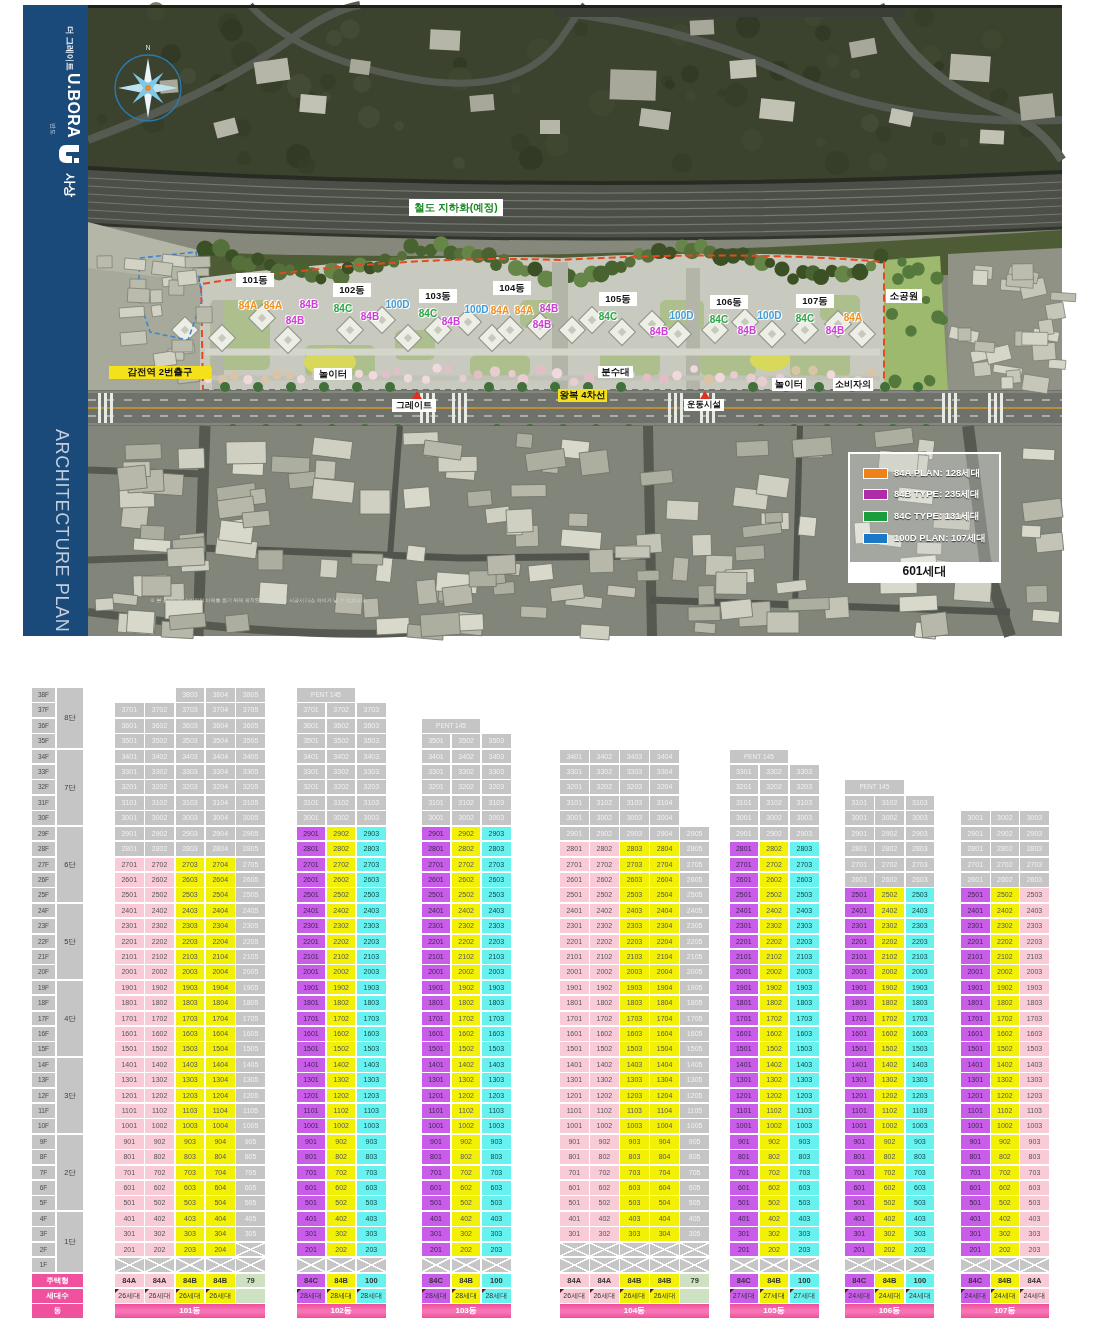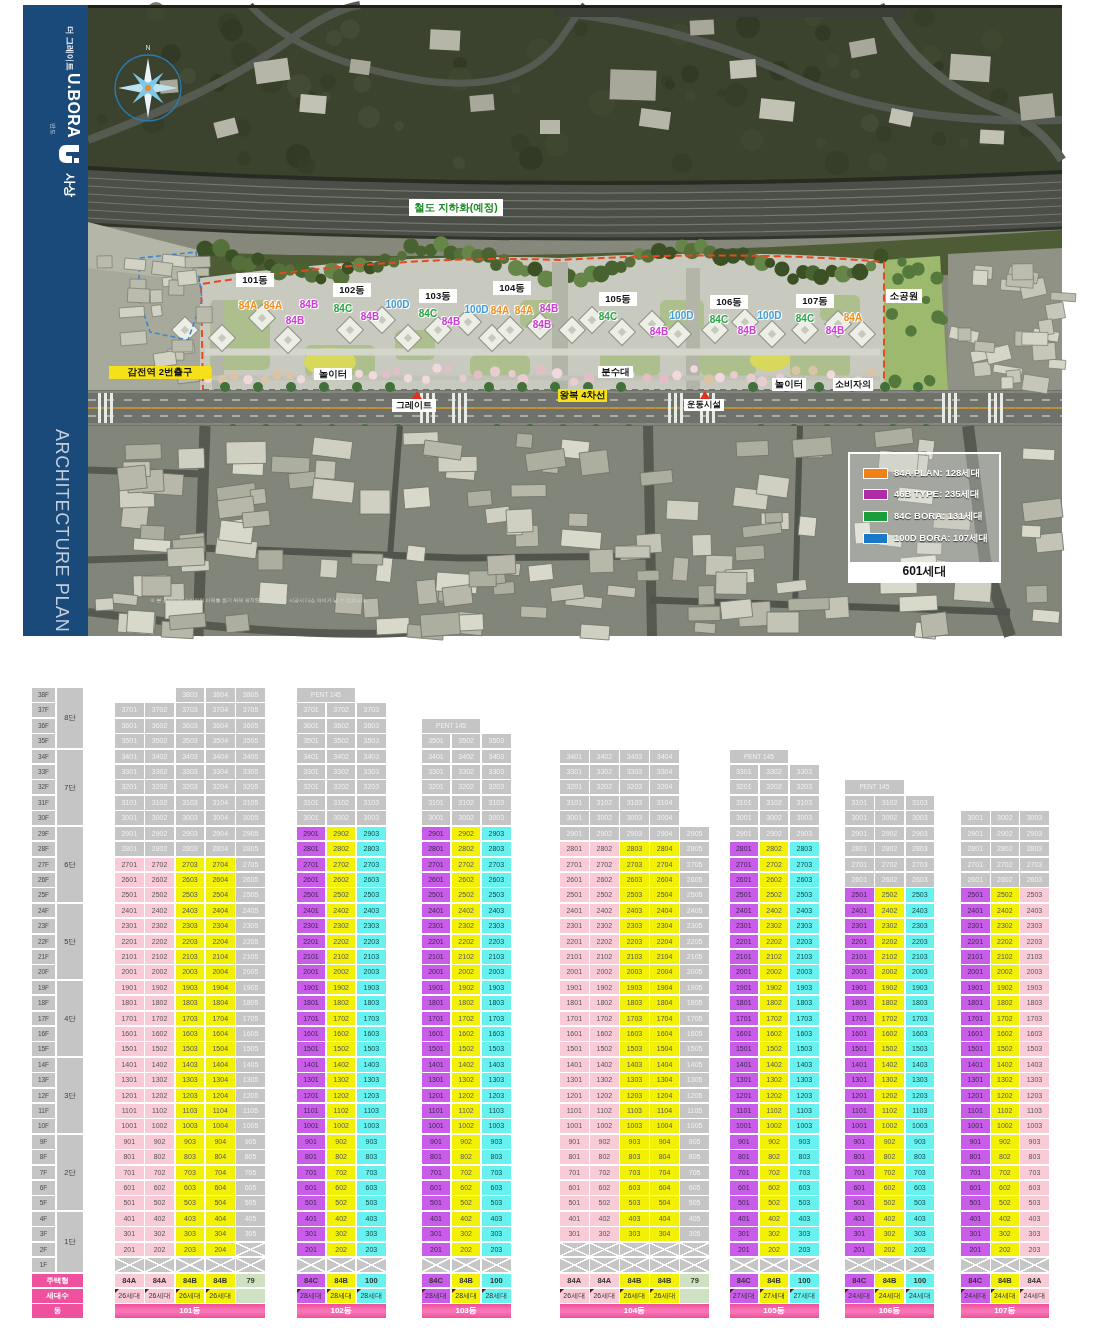--- a/index.html
+++ b/index.html
@@ -695,25 +695,25 @@
     <div style="position:absolute;left:558px;top:389px;width:49px;height:13px;background:#f5e11a;color:#111;font-size:9.5px;font-weight:bold;text-align:center;line-height:12px;white-space:nowrap;">왕복 4차선</div>
     <div style="position:absolute;left:392px;top:399px;width:44px;height:13px;background:#fff;color:#111;font-size:9px;font-weight:bold;text-align:center;line-height:12px;white-space:nowrap;">그레이트</div>
     <div style="position:absolute;left:684px;top:399px;width:40px;height:12px;background:#fff;color:#111;font-size:8.5px;font-weight:bold;text-align:center;line-height:11px;white-space:nowrap;">운동시설</div>
     <div style="position:absolute;left:412px;top:391px;width:0;height:0;border-left:5px solid transparent;border-right:5px solid transparent;border-bottom:8px solid #e03020;"></div>
     <div style="position:absolute;left:700px;top:391px;width:0;height:0;border-left:5px solid transparent;border-right:5px solid transparent;border-bottom:8px solid #e03020;"></div>
     <div style="position:absolute;left:150px;top:597px;width:330px;font-size:5px;color:#d8d8d0;">※ 본 조감도는 소비자의 이해를 돕기 위해 제작된 것으로 실제 시공시 다소 차이가 날 수 있습니다.</div>
     <div style="position:absolute;left:848px;top:452px;width:153px;height:131px;border:2px solid #fff;background:rgba(255,255,255,0.28);"></div>
     <div style="position:absolute;left:863px;top:468px;width:25px;height:11px;background:#f08018;border:1px solid #fff;"></div>
     <div style="position:absolute;left:894px;top:467px;width:110px;height:12px;color:#fff;font-size:9.5px;font-weight:bold;text-shadow:0 1px 1px rgba(40,40,40,0.9);white-space:nowrap;">84A PLAN: 128세대</div>
     <div style="position:absolute;left:863px;top:489px;width:25px;height:11px;background:#b02ba8;border:1px solid #fff;"></div>
-    <div style="position:absolute;left:894px;top:488px;width:110px;height:12px;color:#fff;font-size:9.5px;font-weight:bold;text-shadow:0 1px 1px rgba(40,40,40,0.9);white-space:nowrap;">46B TYPE: 235세대</div>
+    <div style="position:absolute;left:894px;top:488px;width:110px;height:12px;color:#fff;font-size:9.5px;font-weight:bold;text-shadow:0 1px 1px rgba(40,40,40,0.9);white-space:nowrap;">84B TYPE: 235세대</div>
     <div style="position:absolute;left:863px;top:511px;width:25px;height:11px;background:#1a9e3c;border:1px solid #fff;"></div>
-    <div style="position:absolute;left:894px;top:510px;width:110px;height:12px;color:#fff;font-size:9.5px;font-weight:bold;text-shadow:0 1px 1px rgba(40,40,40,0.9);white-space:nowrap;">84C BORA: 131세대</div>
+    <div style="position:absolute;left:894px;top:510px;width:110px;height:12px;color:#fff;font-size:9.5px;font-weight:bold;text-shadow:0 1px 1px rgba(40,40,40,0.9);white-space:nowrap;">84C TYPE: 131세대</div>
     <div style="position:absolute;left:863px;top:533px;width:25px;height:11px;background:#1a78c8;border:1px solid #fff;"></div>
-    <div style="position:absolute;left:894px;top:532px;width:110px;height:12px;color:#fff;font-size:9.5px;font-weight:bold;text-shadow:0 1px 1px rgba(40,40,40,0.9);white-space:nowrap;">100D BORA: 107세대</div>
+    <div style="position:absolute;left:894px;top:532px;width:110px;height:12px;color:#fff;font-size:9.5px;font-weight:bold;text-shadow:0 1px 1px rgba(40,40,40,0.9);white-space:nowrap;">100D PLAN: 107세대</div>
     <div style="position:absolute;left:850px;top:562px;width:149px;height:19px;background:#fff;color:#111;font-size:12px;font-weight:bold;text-align:center;line-height:19px;">601세대</div>
 <div style="position:absolute;left:23px;top:5px;width:65px;height:631px;background:#1a4a79;"></div>
     <div style="position:absolute;left:23px;top:5px;width:65px;height:631px;overflow:hidden;">
       <div style="position:absolute;left:52px;top:21px;transform:rotate(90deg);transform-origin:0 0;color:#eef2f7;font-size:8.5px;font-weight:bold;white-space:nowrap;">더 그레이트</div>
       <div style="position:absolute;left:59px;top:68px;transform:rotate(90deg);transform-origin:0 0;color:#fff;font-size:16px;font-weight:bold;white-space:nowrap;letter-spacing:0.3px;">U.BORA</div>
       <div style="position:absolute;left:34px;top:118px;transform:rotate(90deg);transform-origin:0 0;color:#cfd8e4;font-size:6px;white-space:nowrap;">반도</div>
       <svg style="position:absolute;left:33px;top:136px;" width="26" height="26" viewBox="0 0 26 26">
         <g transform="rotate(90 13 13)">
           <path d="M4,3 L4,16 Q4,23 12,23 L15,23 Q22,23 22,16 L22,10 L15,10 L15,15 Q15,16 14,16 L12,16 Q11,16 11,15 L11,3 Z" fill="#fff"></path>
           <rect x="17" y="3" width="5" height="5" fill="#fff"></rect>

